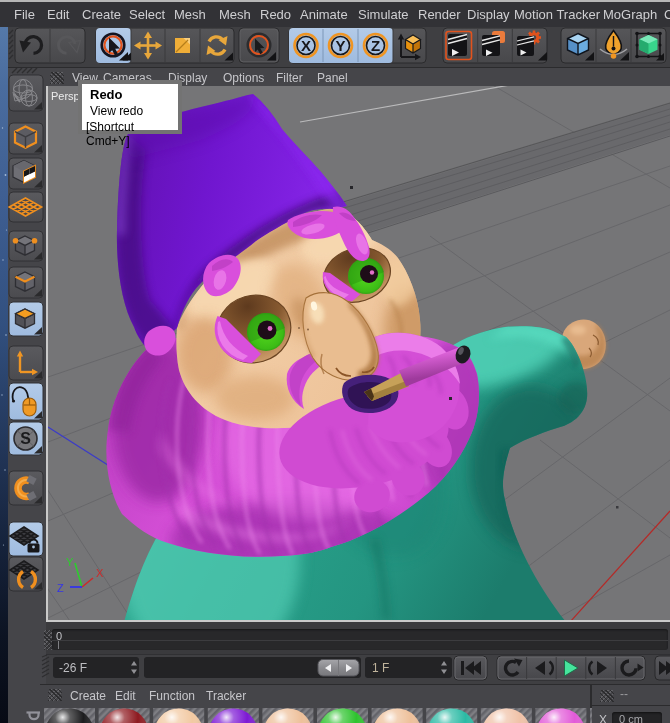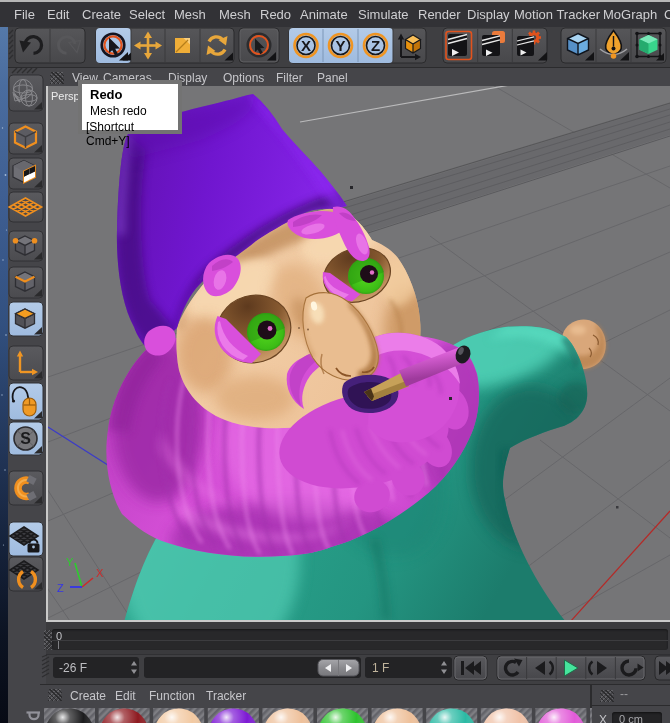--- a/index.html
+++ b/index.html
@@ -906,16 +906,16 @@
     <span style="position:absolute;left:28px;top:2px;color:#9a9a9e;font-size:12px;">--</span>
     <div style="position:absolute;left:0;top:20px;width:80px;height:1px;background:#2b2b2d"></div>
     <span style="position:absolute;left:7px;top:28px;color:#c0c0c4;font-size:12px;">X</span>
     <div class="dfield" style="left:20px;top:27px;width:50px;height:14px;">
       <span style="position:absolute;left:7px;top:1px;font-size:11px;color:#a8a8ac">0 cm</span>
     </div>
   </div>
 
   <div class="abs" id="tooltip">
     <div class="t1">Redo</div>
-    <div class="t2">Mesh redo</div>
+    <div class="t2">View redo</div>
     <div class="t3">[Shortcut Cmd+Y]</div>
   </div>
 </div>
 
 </body></html>

